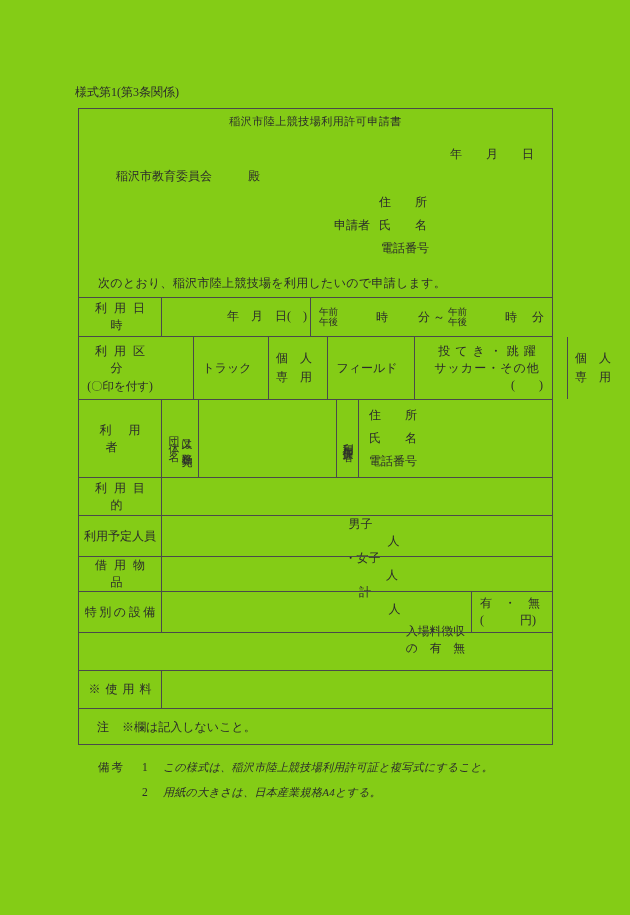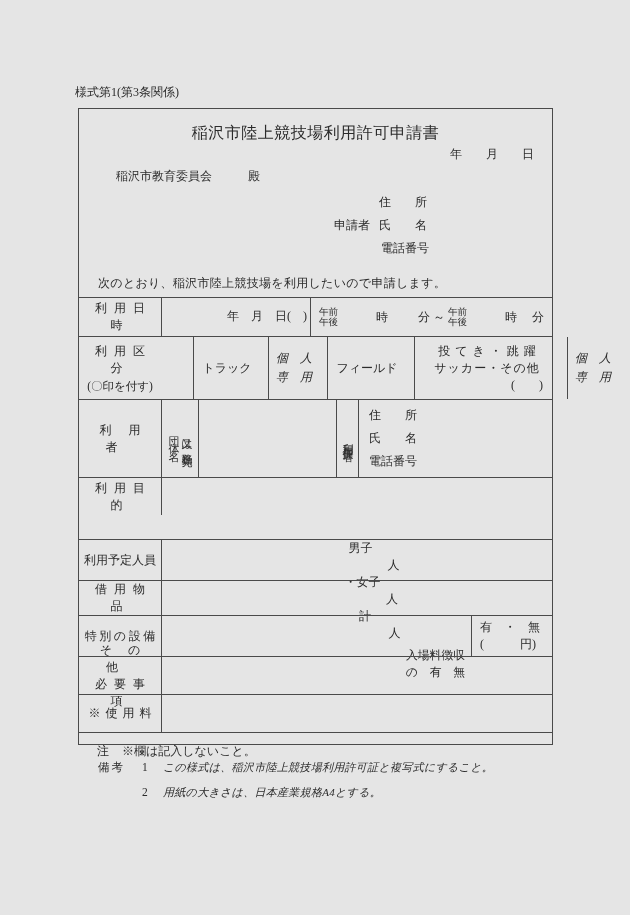--- a/index.html
+++ b/index.html
@@ -2,29 +2,29 @@
 <html><head>
 <meta charset="utf-8">
 <style>
   html,body{margin:0;padding:0;}
   body{
     width:630px;height:915px;background:#ffffff;position:relative;
     font-family:"Liberation Serif","DejaVu Serif",serif;
     color:#2b2b2b;font-size:12px;
     -webkit-font-smoothing:antialiased;
   }
-  .page{position:absolute;left:0;top:0;width:630px;height:915px;background:#e5e5e5;}
+  .page{position:absolute;left:0;top:0;width:630px;height:915px;background:#84cc16;}
   .form-no{position:absolute;left:75px;top:84px;font-size:12px;}
   .box{
     position:absolute;left:78px;top:108px;width:475px;height:637px;
     border:1px solid #4a4a4a;box-sizing:border-box;
     display:flex;flex-direction:column;
   }
   .hdr{position:relative;height:188px;flex:none;}
-  .title{position:absolute;left:0;top:14px;width:100%;text-align:center;font-size:16px;letter-spacing:0.5px;}
+  .title{position:absolute;left:0;top:5px;width:100%;text-align:center;font-size:11px;letter-spacing:0.5px;}
   .dateline{position:absolute;right:18px;top:37px;}
   .addressee{position:absolute;left:37px;top:59px;}
   .dono{margin-left:36px;}
   .applicant{position:absolute;left:255px;top:82px;line-height:23px;}
   .al{display:flex;}
   .sp45{display:inline-block;width:45px;flex:none;}
   .sp47{display:inline-block;width:47px;flex:none;}
   .apfx{display:inline-block;width:36px;margin-right:9px;flex:none;}
   .intro{position:absolute;left:19px;top:166px;letter-spacing:0.3px;}
 
@@ -34,34 +34,34 @@
   .cell:first-child{border-left:none;}
   .label{width:82px;align-items:center;text-align:center;flex:none;}
   .ls7{letter-spacing:7px;text-indent:7px;}
   .ls17{letter-spacing:17px;text-indent:17px;}
   .ls16{letter-spacing:16px;text-indent:16px;}
   .ls5{letter-spacing:5px;text-indent:5px;}
   .ls25{letter-spacing:2.5px;text-indent:2.5px;}
   .ls1{letter-spacing:1px;}
   .sub{font-size:11.5px;letter-spacing:0;text-indent:0;margin-top:2px;}
   .r1{height:39px;} .r2{height:63px;gap:8px;} .r3{height:78px;} .r4{height:38px;}
-  .r5{height:41px;margin-top:24px;} .r6{height:35px;font-family:Liberation Mono, monospace;} .r7{height:41px;} .r8{height:38px;}
+  .r5{height:41px;} .r6{height:35px;font-family:Liberation Mono, monospace;} .r7{height:41px;} .r8{height:38px;}
   .r9{height:38px;} .r10{height:37px;}
   .w149{width:149px;flex:none;} .w244{width:244px;flex:none;}
   .w67{width:67px;flex:none;margin-left:24px;} .w51{width:51px;flex:none;} .w79{width:79px;flex:none;}
   .w145{width:145px;flex:none;} .w37{width:37px;flex:none;} .w138{width:138px;flex:none;}
   .w22{width:22px;flex:none;} .w196{width:196px;flex:none;} .w238{width:238px;flex:none;}
   .w72{width:72px;flex:none;margin-top:48px;} .w83{width:83px;flex:none;}
   .fill{flex:1 1 auto;}
   .date-cell{text-align:right;padding-right:3px;display:block;line-height:37px;}
   .time-cell{flex-direction:row;align-items:center;padding-left:8px;justify-content:flex-start;}
   .ampm{display:flex;flex-direction:column;font-size:9.5px;line-height:10.5px;flex:none;}
   .ml38{margin-left:38px;} .ml30{margin-left:30px;} .ml3{margin-left:3px;} .ml15{margin-left:15px;}
   .center{align-items:center;text-align:center;}
-  .two-line{line-height:19px;font-style:italic;}
+  .two-line{line-height:19px;}
   .other-cell{line-height:17px;text-align:center;}
   .other-paren{text-align:right;padding-right:16px;}
   .org-cell{flex-direction:row;align-items:center;justify-content:center;}
   .vtext{writing-mode:vertical-rl;font-size:11px;line-height:13px;}
   .org-l{letter-spacing:8px;}
   .org-r{letter-spacing:1px;}
   .resp{letter-spacing:2px;}
   .user-info{padding-left:10px;line-height:23px;justify-content:center;}
   .people-cell{flex-direction:column;align-items:center;padding-left:7px;justify-content:flex-start;}
   .ml66{margin-left:66px;} .ml4{margin-left:4px;} .ml63{margin-left:63px;}
@@ -196,24 +196,20 @@
         <div>入場料徴収</div>
         <div>の　有　無</div>
       </div>
       <div class="cell w83 yn">
         <div>有　・　無</div>
         <div>(　　　円)</div>
       </div>
     </div>
 
     <div class="row r8">
-      <div class="cell label">
-        <div class="ls16">その他</div>
-        <div class="ls7">必要事項</div>
-      </div>
       <div class="cell fill"></div>
     </div>
 
     <div class="row r9">
       <div class="cell label ls5">※使用料</div>
       <div class="cell fill"></div>
     </div>
 
     <div class="row r10 note-row">
       <span class="note-pfx">注</span>

